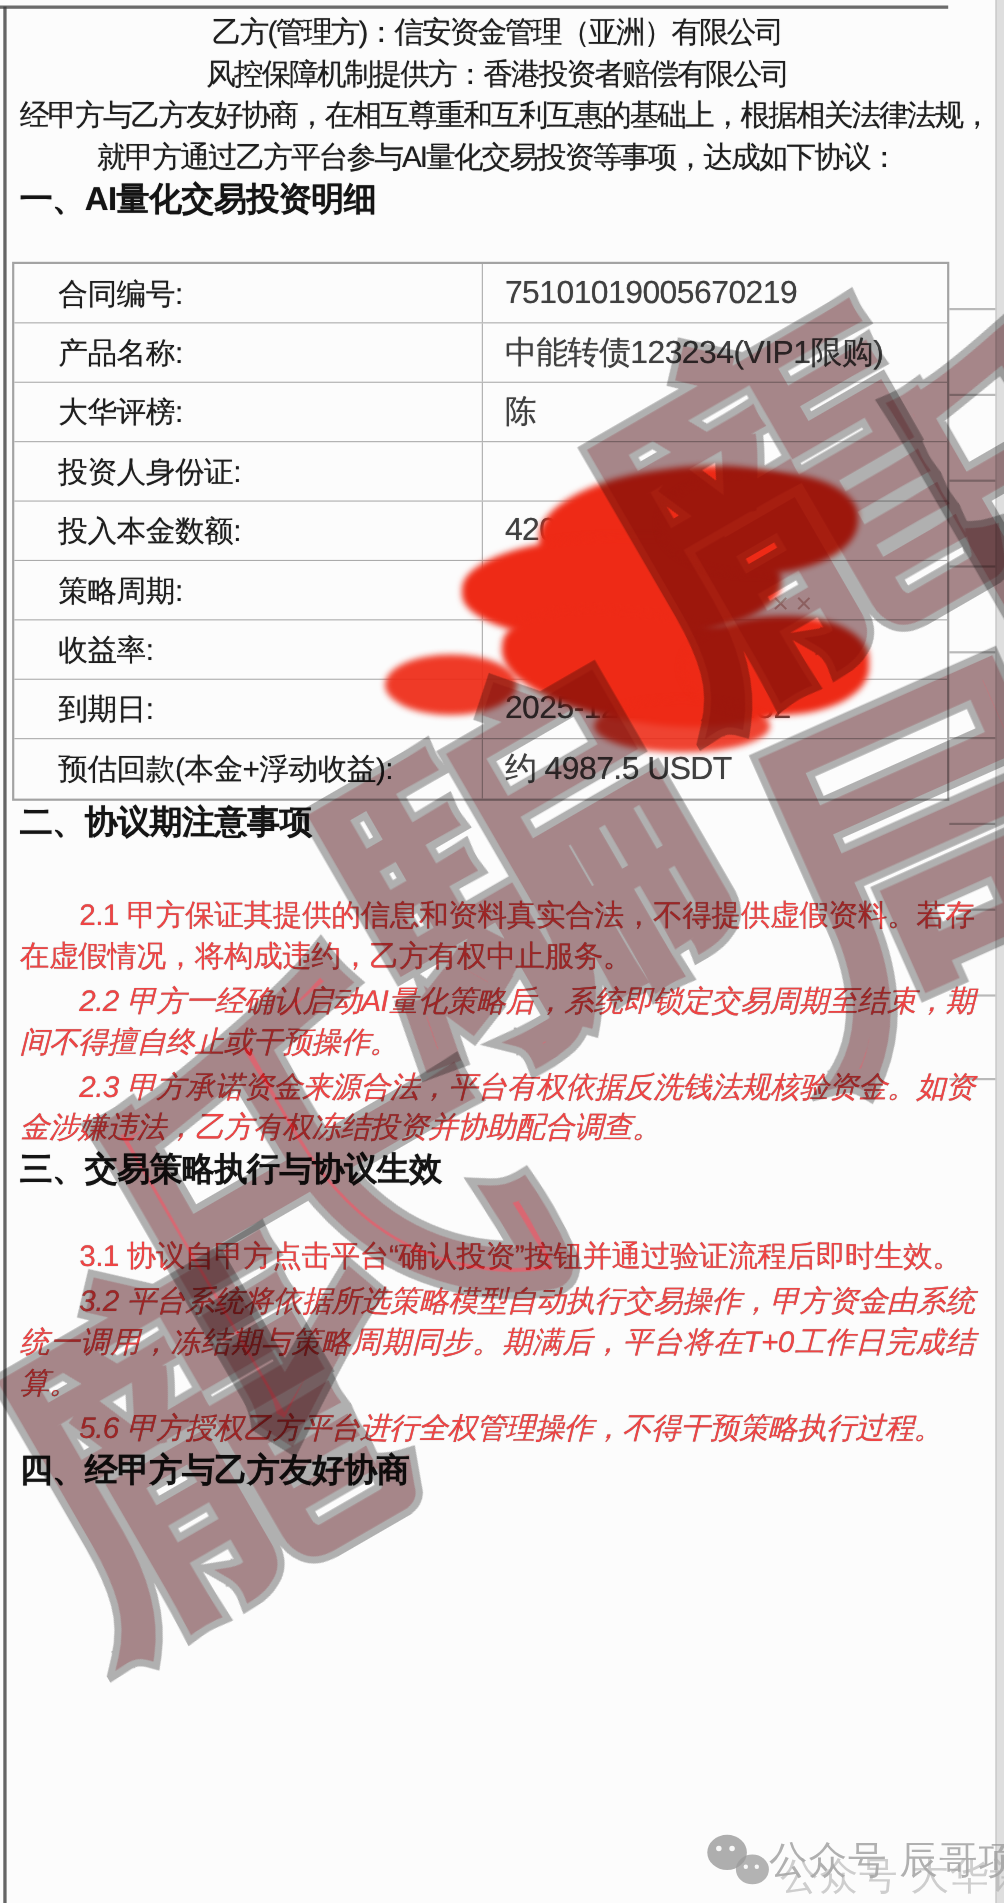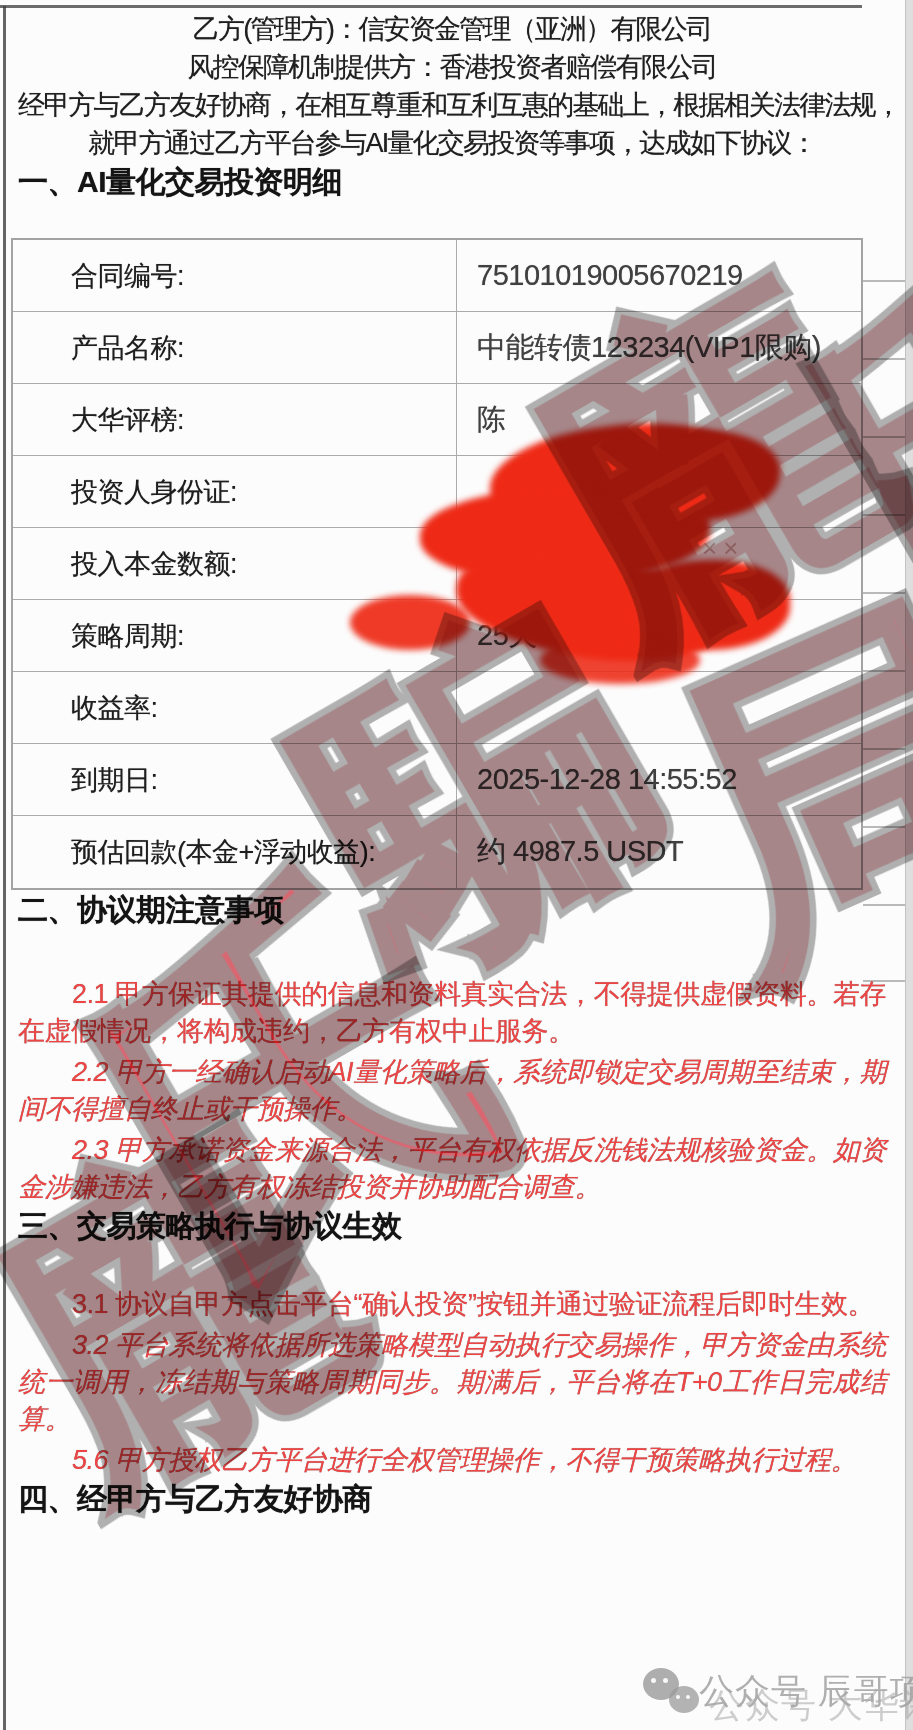--- a/index.html
+++ b/index.html
@@ -14,21 +14,21 @@
   .intro p{margin:0;font-size:27px;line-height:38px;letter-spacing:-1.8px;white-space:nowrap;
            color:#1f1f1f;text-shadow:0 0 .7px rgba(20,20,20,.6);text-align:center;}
   h2.sec{margin:0;font-size:30px;line-height:40px;font-weight:bold;color:#141414;
          letter-spacing:-.5px;text-shadow:0 0 .8px rgba(0,0,0,.6);}
   .sec1{margin-top:42px;}
   .sec2{margin-top:48px;}
   .sec3{margin-top:42px;}
   .sec4{margin-top:40px;}
   
   .itable{margin-top:36px;margin-left:-7px;width:852px;border:2px solid #a3a3a3;box-sizing:border-box;}
-  .irow{display:flex;height:72px;border-bottom:1.5px solid #ababab;box-sizing:border-box;padding-left:18px;}
+  .irow{display:flex;height:54px;border-bottom:1.5px solid #ababab;box-sizing:border-box;}
   .irow:last-child{border-bottom:none;}
   .cell-l{width:426px;display:flex;align-items:center;padding-left:40px;box-sizing:border-box;
           border-right:1.5px solid #ababab;font-size:27px;letter-spacing:-.5px;color:#1e1e1e;
           text-shadow:0 0 .7px rgba(0,0,0,.55);}
   .cell-v{flex:1;display:flex;align-items:center;padding-left:20px;font-size:29px;
           letter-spacing:-.5px;color:#404040;text-shadow:0 0 .7px rgba(0,0,0,.55);}
   .line-ext{position:absolute;left:863px;width:42px;height:1.5px;background:#b9b9b9;z-index:0;}
   
   .clauses p{margin:0;font-size:27px;line-height:37px;letter-spacing:-.5px;text-indent:2em;
              color:#ef4444;text-shadow:0 0 .7px rgba(20,20,20,.55);text-align:justify;}

